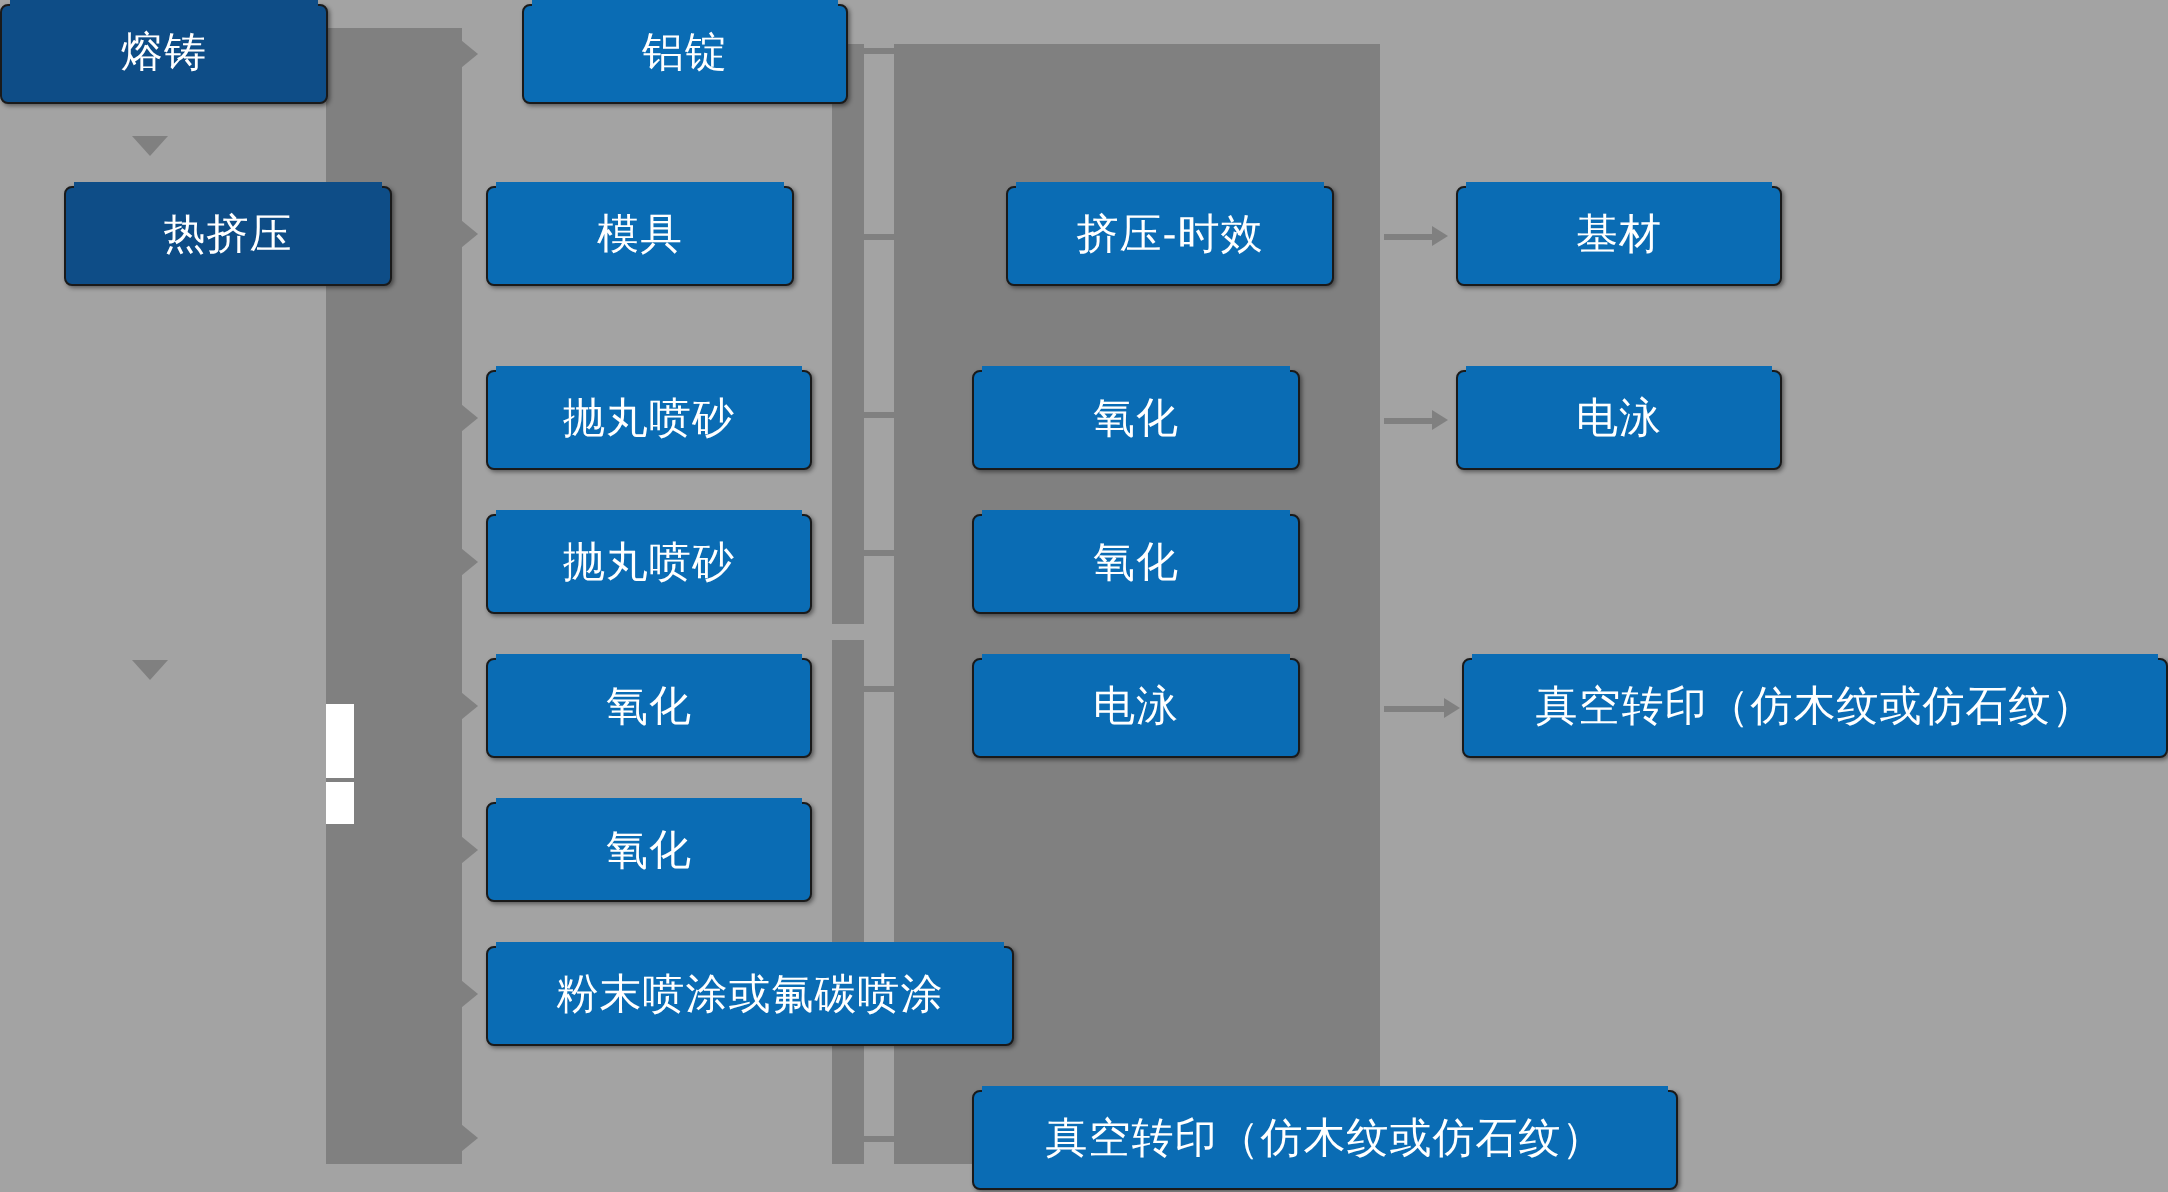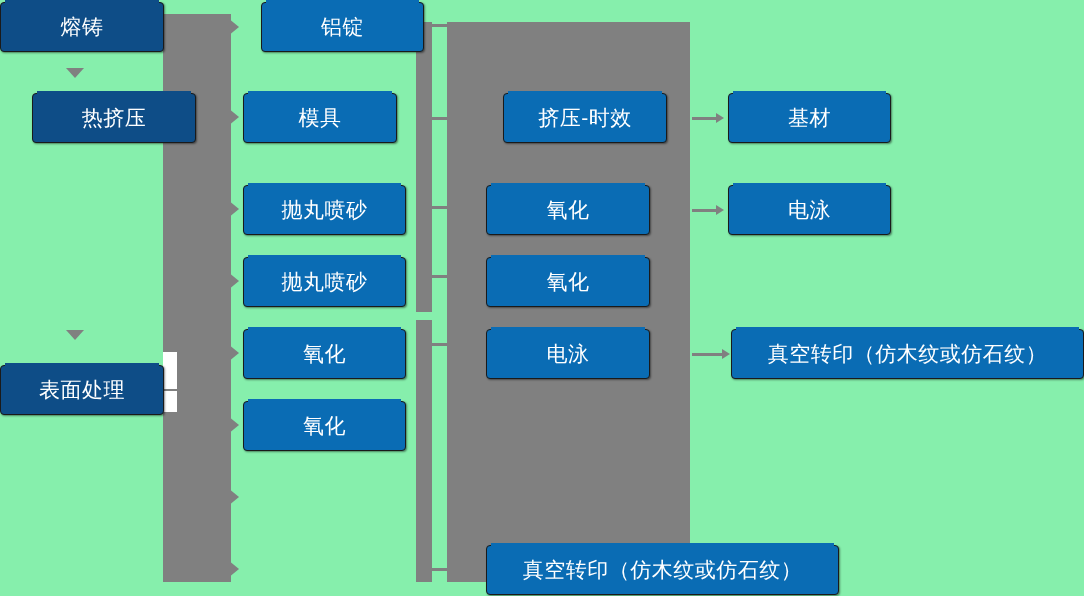--- a/index.html
+++ b/index.html
@@ -9,21 +9,21 @@
     background: #ffffff;
   }
   body {
     font-family: "Liberation Sans", "DejaVu Sans", sans-serif;
   }
   #canvas {
     position: relative;
     width: 1084px;
     height: 596px;
     overflow: hidden;
-    background: #86efac;
+    background: #a3a3a3;
     text-align: right;
   }
   
   .gray {
     position: absolute;
     background: #808080;
   }
   .gray-arrow {
     position: absolute;
     width: 0;
@@ -147,24 +147,20 @@
   </div>
 
   <div class="box dark" style="left:0px; top:2px; width:164px; height:50px;">
     <span class="cap"></span>
     <span>熔铸</span>
   </div>
   <div class="box dark" style="left:0px; top:93px; width:164px; height:50px;margin-left:32px;">
     <span class="cap"></span>
     <span>热挤压</span>
   </div>
-  <div class="box dark" style="left:0px; top:365px; width:164px; height:50px;">
-    <span class="cap"></span>
-    <span>表面处理</span>
-  </div>
 
   <div class="box bright" style="left:243px; top:2px; width:163px; height:50px;margin-left:18px;">
     <span class="cap"></span>
     <span>铝锭</span>
   </div>
   <div class="box bright" style="left:243px; top:93px; width:154px; height:50px;">
     <span class="cap"></span>
     <span>模具</span>
   </div>
   <div class="box bright" style="left:243px; top:185px; width:163px; height:50px;">
@@ -176,20 +172,24 @@
     <span>抛丸喷砂</span>
   </div>
   <div class="box bright" style="left:243px; top:329px; width:163px; height:50px;">
     <span class="cap"></span>
     <span>氧化</span>
   </div>
   <div class="box bright" style="left:243px; top:401px; width:163px; height:50px;">
     <span class="cap"></span>
     <span>氧化</span>
   </div>
+  <div class="box bright" style="left:243px; top:473px; width:264px; height:50px;">
+    <span class="cap"></span>
+    <span>粉末喷涂或氟碳喷涂</span>
+  </div>
 
   <div class="box bright" style="left:486px; top:93px; width:164px; height:50px;margin-left:17px;">
     <span class="cap"></span>
     <span>挤压-时效</span>
   </div>
   <div class="box bright" style="left:486px; top:185px; width:164px; height:50px;">
     <span class="cap"></span>
     <span>氧化</span>
   </div>
   <div class="box bright" style="left:486px; top:257px; width:164px; height:50px;">

